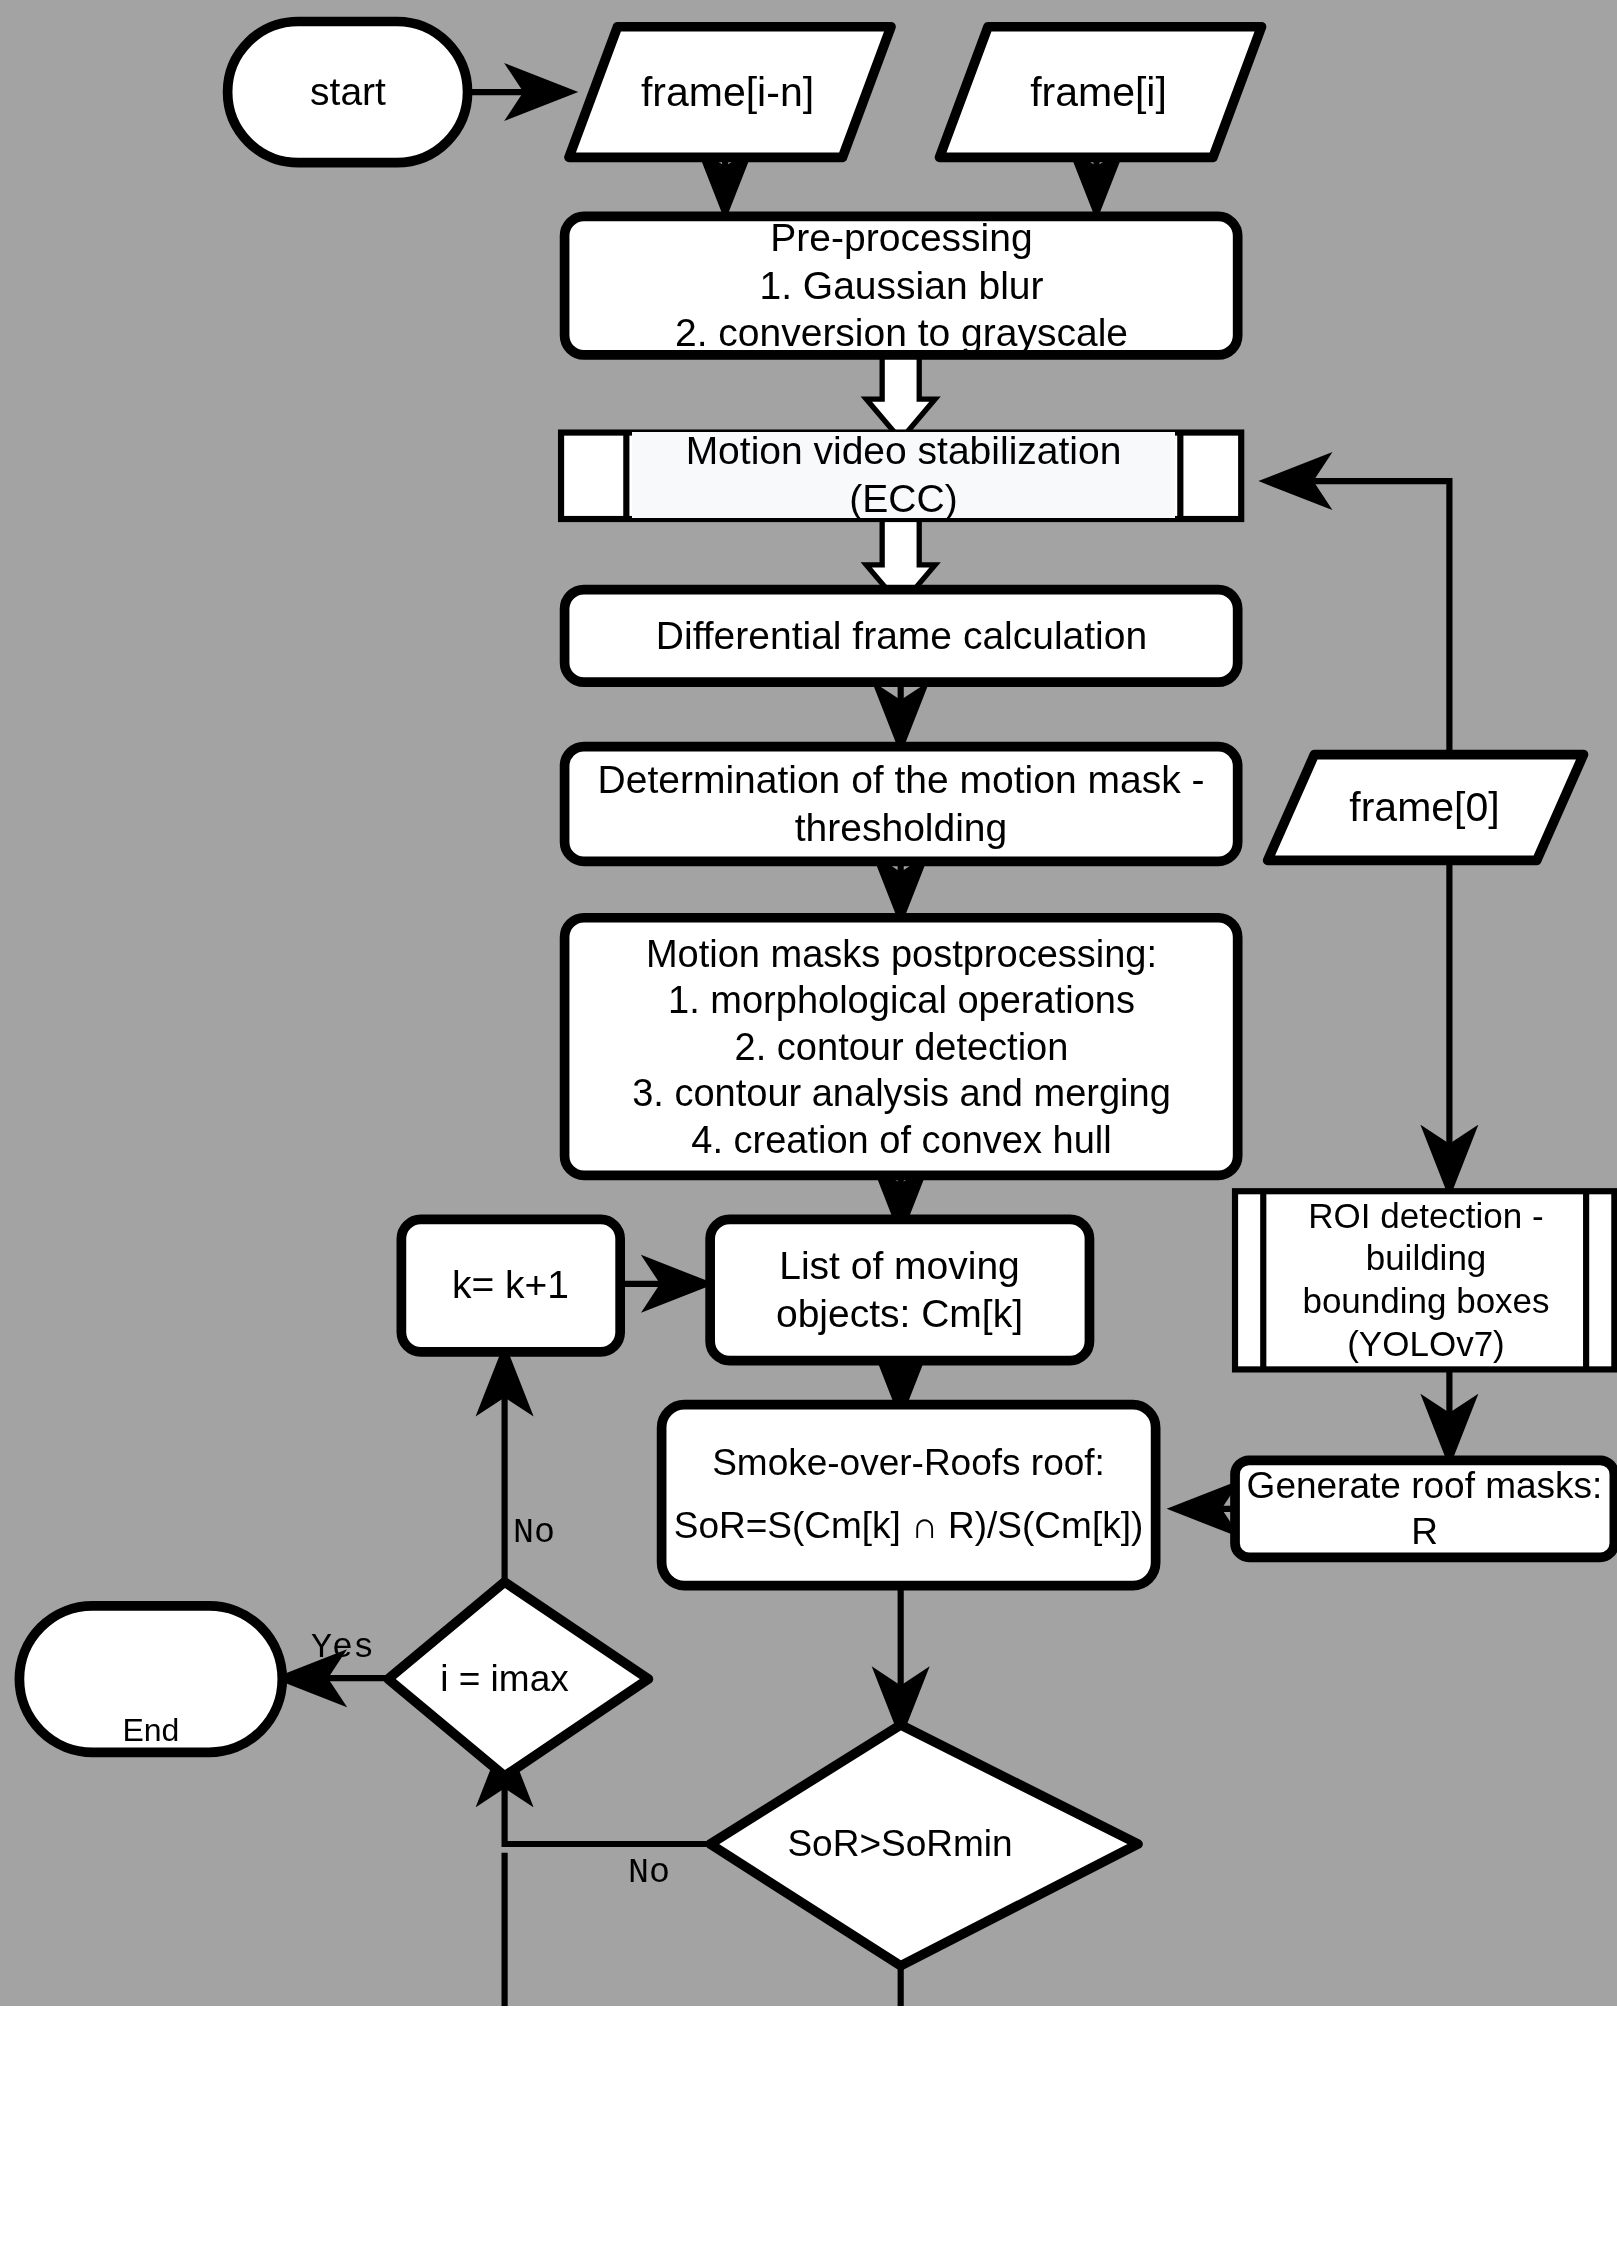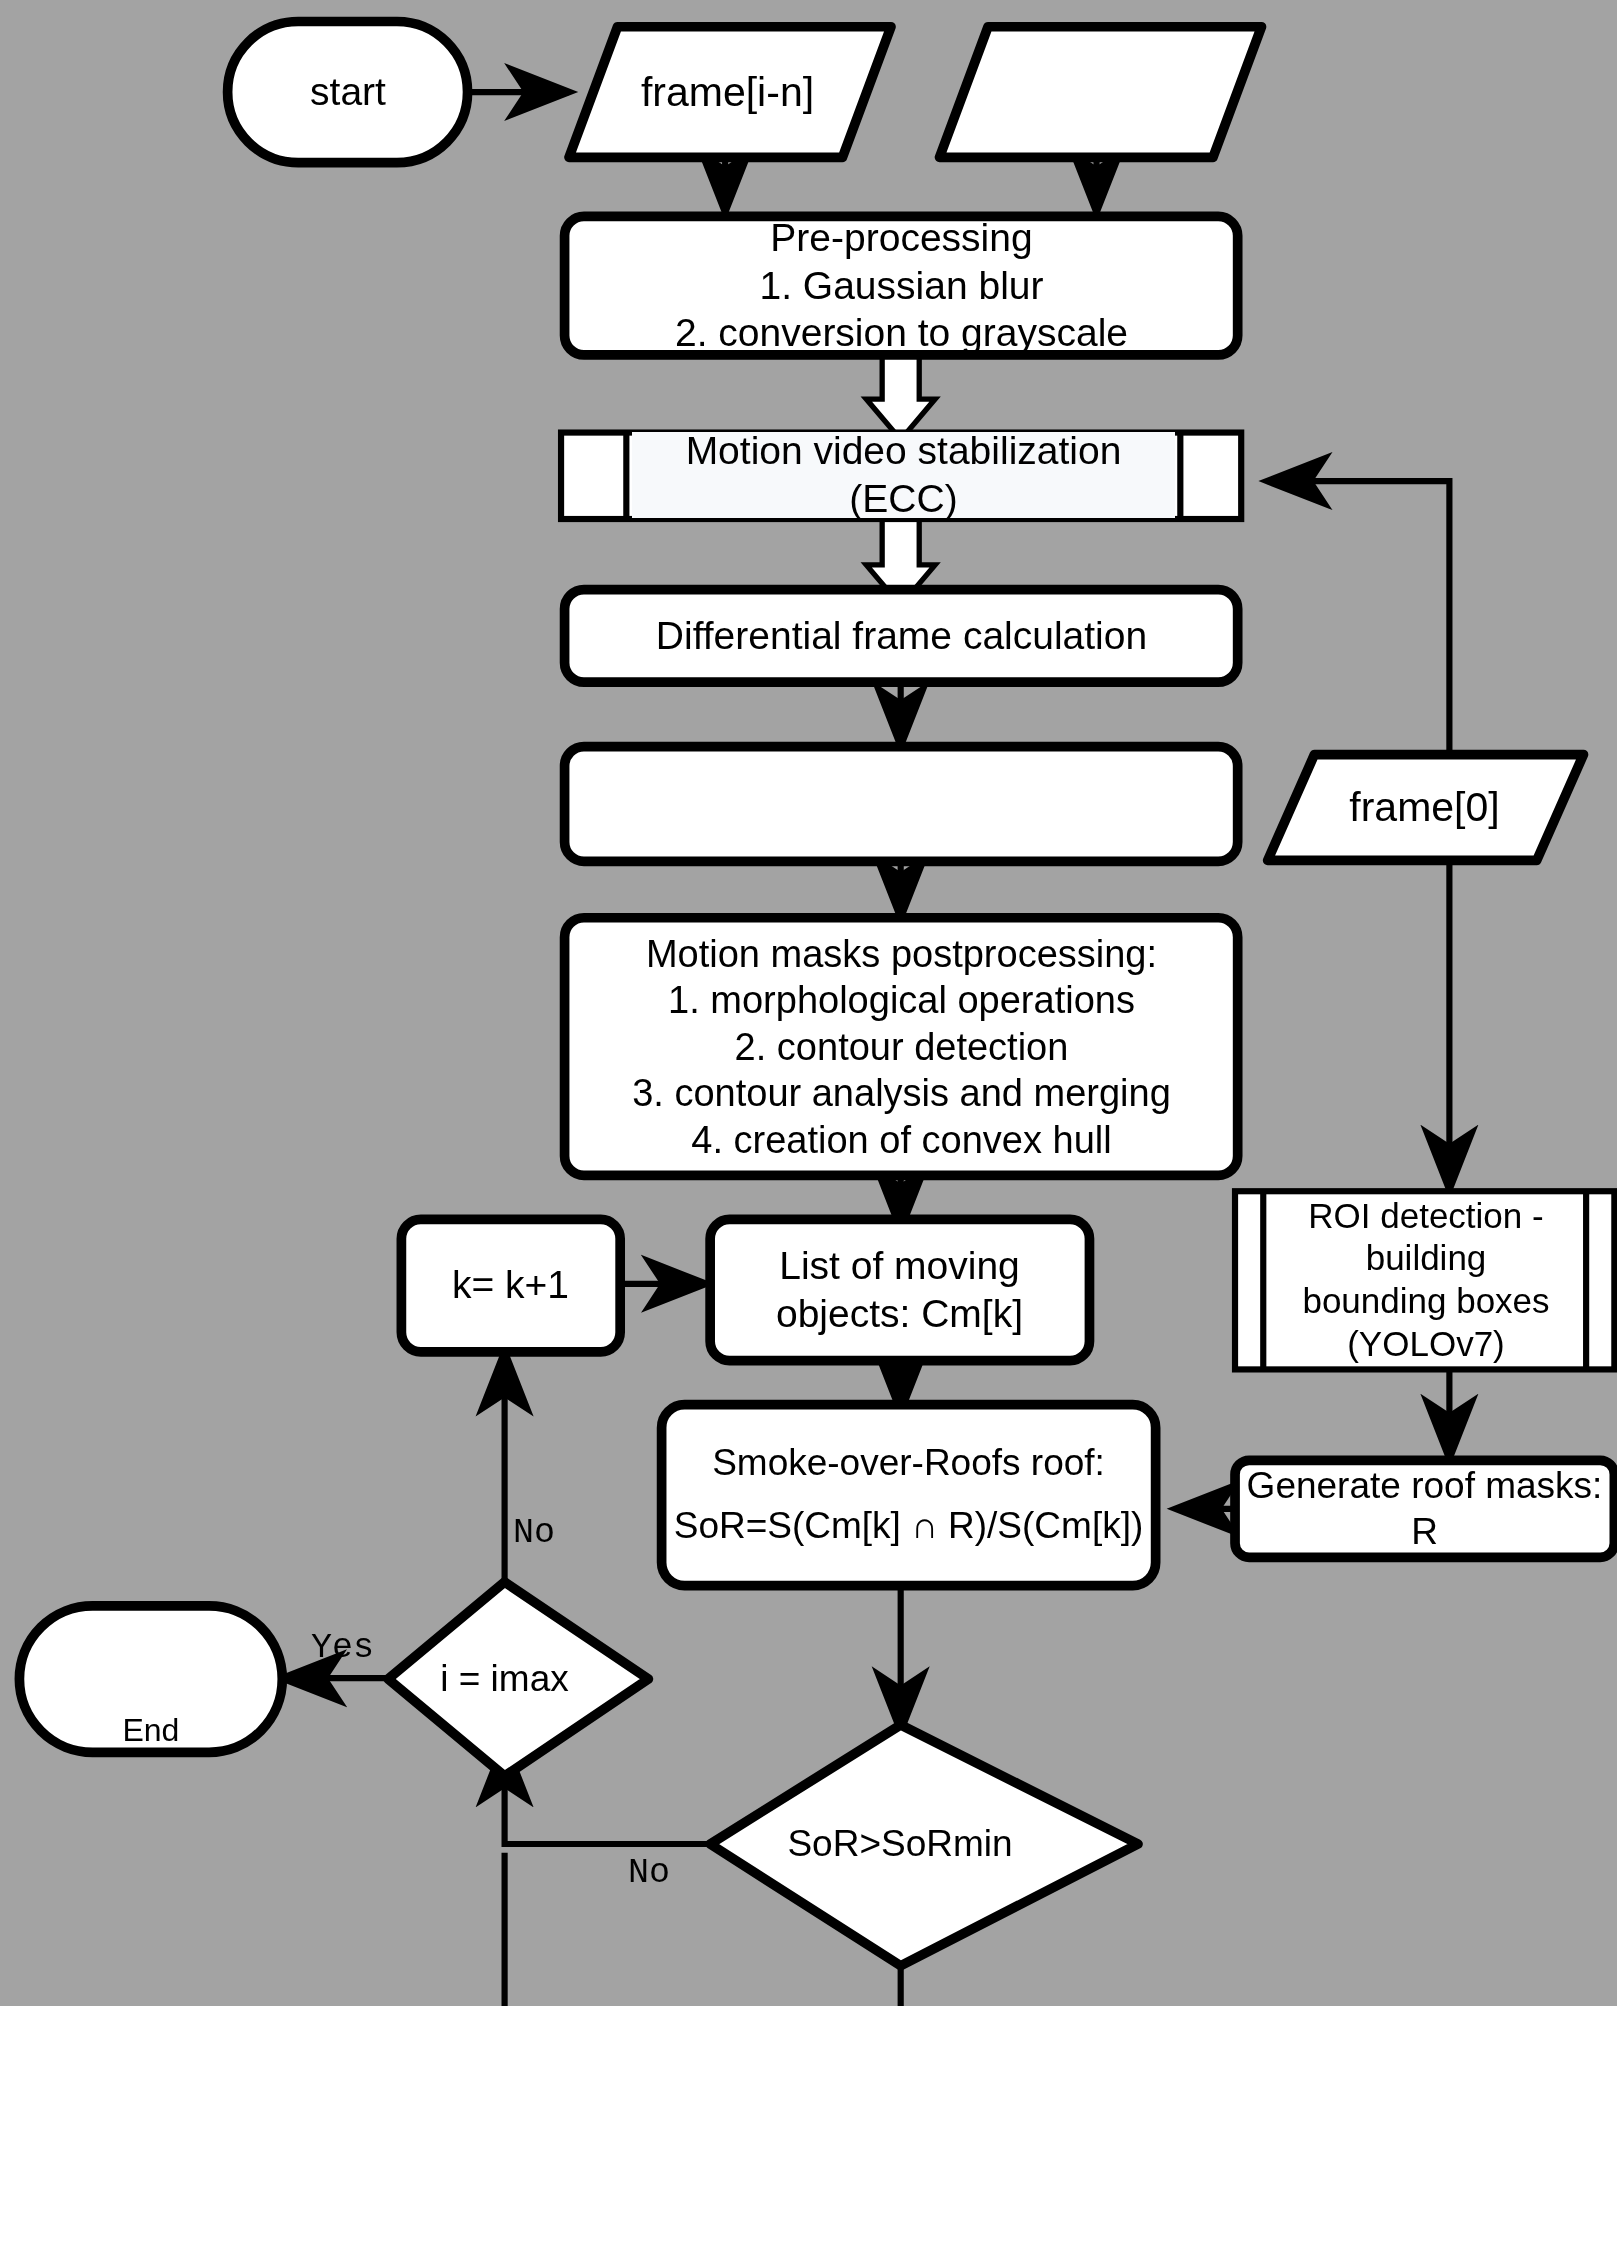--- a/index.html
+++ b/index.html
@@ -111,29 +111,31 @@
       <path d="M1021,1955 L1290,2090 L1021,2228 L805,2090 Z" stroke-width="11" stroke-linejoin="round"></path>
 
       <rect x="578" y="2368" width="820" height="180" rx="26" ry="26" stroke-width="11"></rect>
     </g>
   </svg>
 
   <div class="lbl" style="left:228px;top:21px;width:240px;height:141px;font-size:39px;">start</div>
 
   <div class="lbl" style="left:573px;top:26.5px;width:309px;height:131px;font-size:41px;">frame[i-n]</div>
 
+  <div class="lbl" style="left:944px;top:26.5px;width:309px;height:131px;font-size:41px;">frame[i]</div>
 
   <div class="lbl" style="left:565px;top:216px;width:673px;height:139px;font-size:39px;">Pre-processing
 1. Gaussian blur
 2. conversion to grayscale</div>
 
   <div class="lbl" style="left:632px;top:432px;width:543px;height:86px;font-size:39px;background:#f7f9fb;">Motion video stabilization (ECC)</div>
 
   <div class="lbl" style="left:565px;top:589px;width:673px;height:93px;font-size:39px;">Differential frame calculation</div>
 
+  <div class="lbl" style="left:591px;top:746px;width:620px;height:115px;font-size:39px;">Determination of the motion mask - thresholding</div>
 
   <div class="lbl" style="left:565px;top:918px;width:673px;height:258px;font-size:38px;">Motion masks postprocessing:
 1. morphological operations
 2. contour detection
 3. contour analysis and merging
 4. creation of convex hull</div>
 
   <div class="lbl" style="left:1279px;top:754px;width:291px;height:106px;font-size:41px;">frame[0]</div>
 
   <div class="lbl" style="left:1267px;top:1191px;width:318px;height:178px;font-size:35px;">ROI detection -

